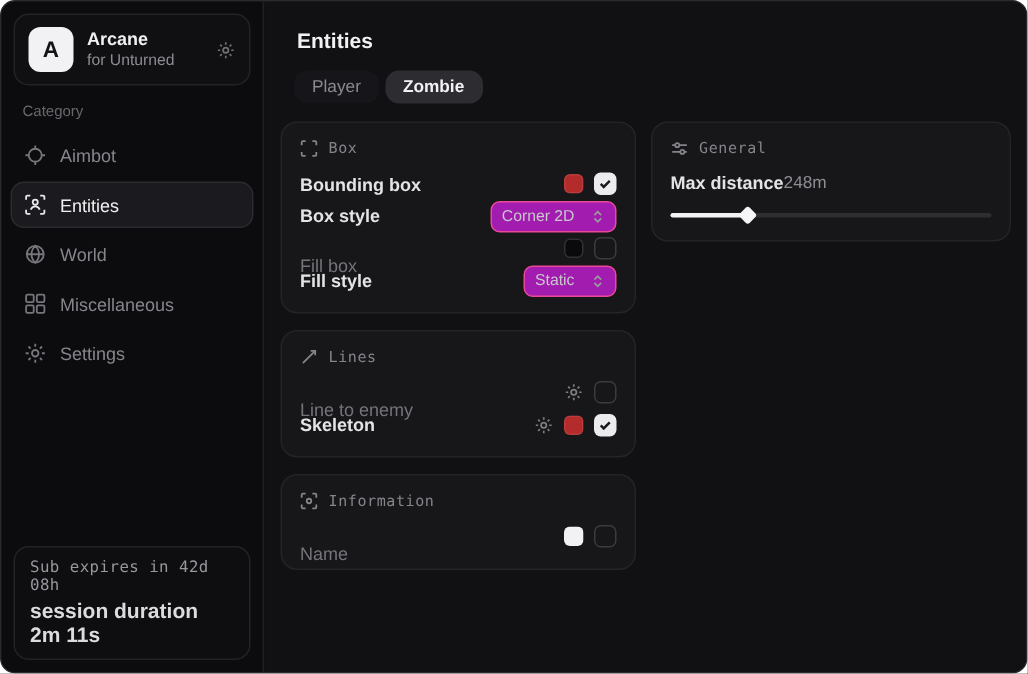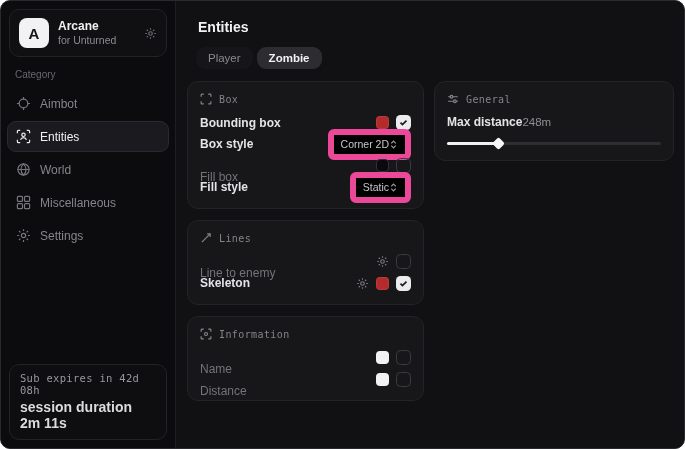--- a/index.html
+++ b/index.html
@@ -34,21 +34,21 @@
   .card-head{display:flex;align-items:center;gap:7px;font-family:"DejaVu Sans Mono",monospace;font-size:10px;color:#84848a;letter-spacing:0.4px;margin:2px 0 7px;}
   .card-head .cicon{display:flex;color:#84848a;}
   .row{display:flex;align-items:center;justify-content:space-between;height:21.5px;}
   .row-label{font-size:12px;font-weight:700;color:#e4e4e7;}
   .row-label.dim{color:#73737a;font-weight:500;margin-top:23px;}
   .row-right{display:flex;align-items:center;gap:7px;}
   .swatch{width:13px;height:13px;border-radius:4px;border:1px solid rgba(255,255,255,0.08);box-sizing:border-box;cursor:pointer;}
   .checkbox{width:15px;height:15px;border-radius:4.5px;box-sizing:border-box;cursor:pointer;display:flex;align-items:center;justify-content:center;}
   .checkbox.unchecked{border:1.5px solid #3a3a40;background:transparent;}
   .checkbox.checked{background:#ececee;color:#1a1a1d;}
-  .dropdown{display:flex;align-items:center;gap:0;height:19px;padding:0 7px;background:#000000;border:6px solid #ec4899;border-radius:6px;font-size:10.5px;color:#c7c7cc;cursor:pointer;}
+  .dropdown{display:flex;align-items:center;gap:11px;height:19px;padding:0 7px;background:#a21caf;border:1px solid #ec4899;border-radius:6px;font-size:10.5px;color:#c7c7cc;cursor:pointer;}
   .dropdown .dicon{display:flex;color:#9a9aa0;}
   .gear-btn{display:flex;color:#7c7c82;cursor:pointer;}
   
   .slider-row{display:flex;align-items:center;height:20px;margin-top:1px;}
   .slider-value{font-size:11.5px;color:#8d8d93;}
   .slider{position:relative;height:14px;margin-top:4px;cursor:pointer;}
   .slider .track{position:absolute;left:0;right:0;top:6px;height:3px;border-radius:2px;background:#2d2d32;}
   .slider .fill{position:absolute;left:0;top:6px;height:3px;border-radius:2px;background:#f2f2f4;}
   .slider .thumb{position:absolute;top:3px;width:9px;height:9px;background:#f6f6f8;transform:rotate(45deg);border-radius:2px;}
 </style>
@@ -244,27 +244,20 @@
             </span>
             <span>Information</span>
           </div>
           <div class="row">
             <span class="row-label dim">Name</span>
             <span class="row-right">
               <span class="swatch" style="background: rgb(242, 242, 244);"></span>
               <span class="checkbox unchecked"></span>
             </span>
           </div>
-          <div class="row">
-            <span class="row-label dim">Distance</span>
-            <span class="row-right">
-              <span class="swatch" style="background: rgb(242, 242, 244);"></span>
-              <span class="checkbox unchecked"></span>
-            </span>
-          </div>
         </div>
 
       </div>
 
       <div class="col-right">
 
         <div class="card">
           <div class="card-head">
             <span class="cicon">
               <svg width="12" height="12" viewBox="0 0 16 16" fill="none" stroke="currentColor" stroke-width="1.6">

